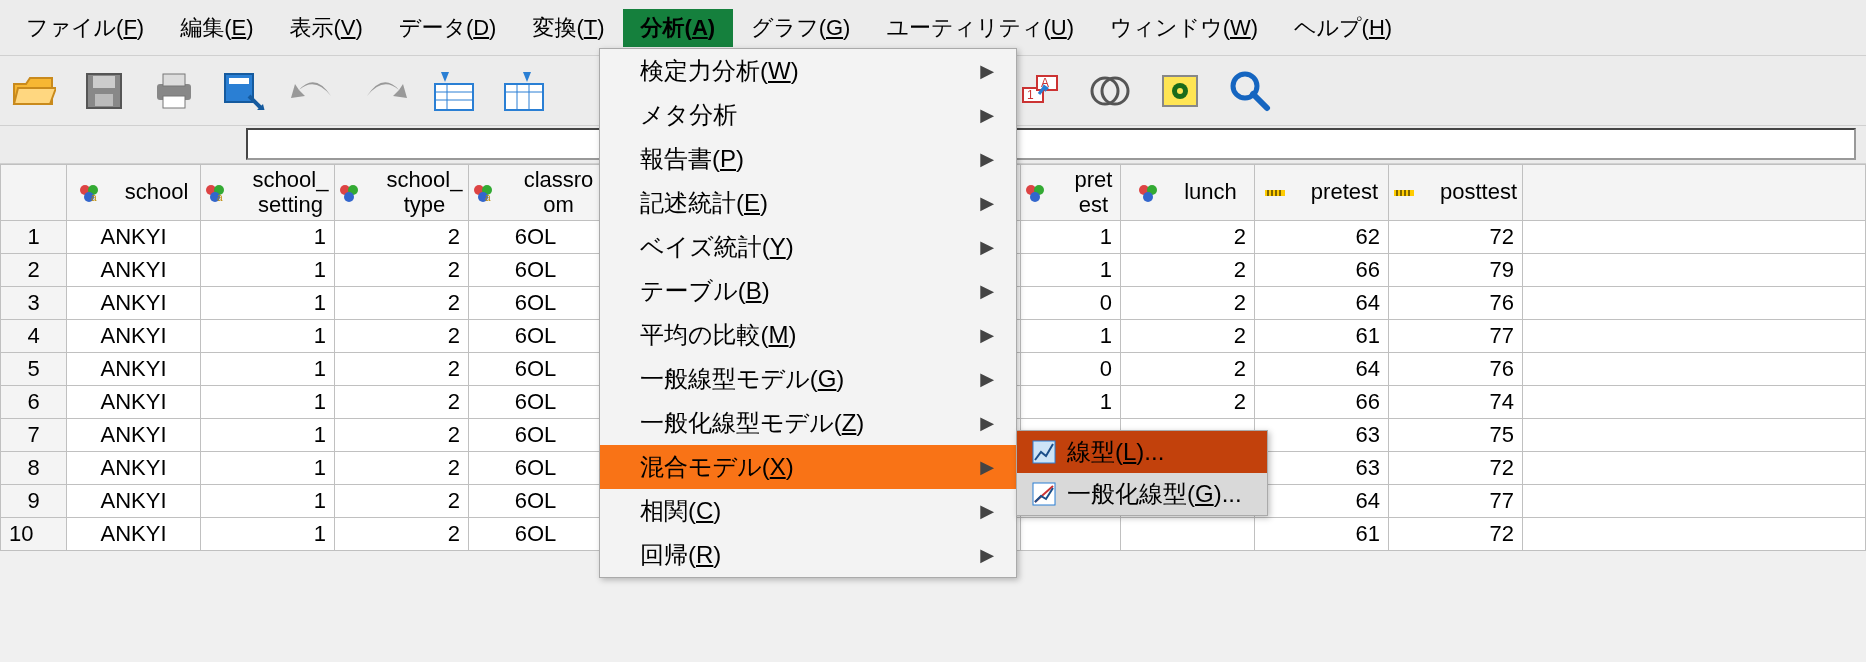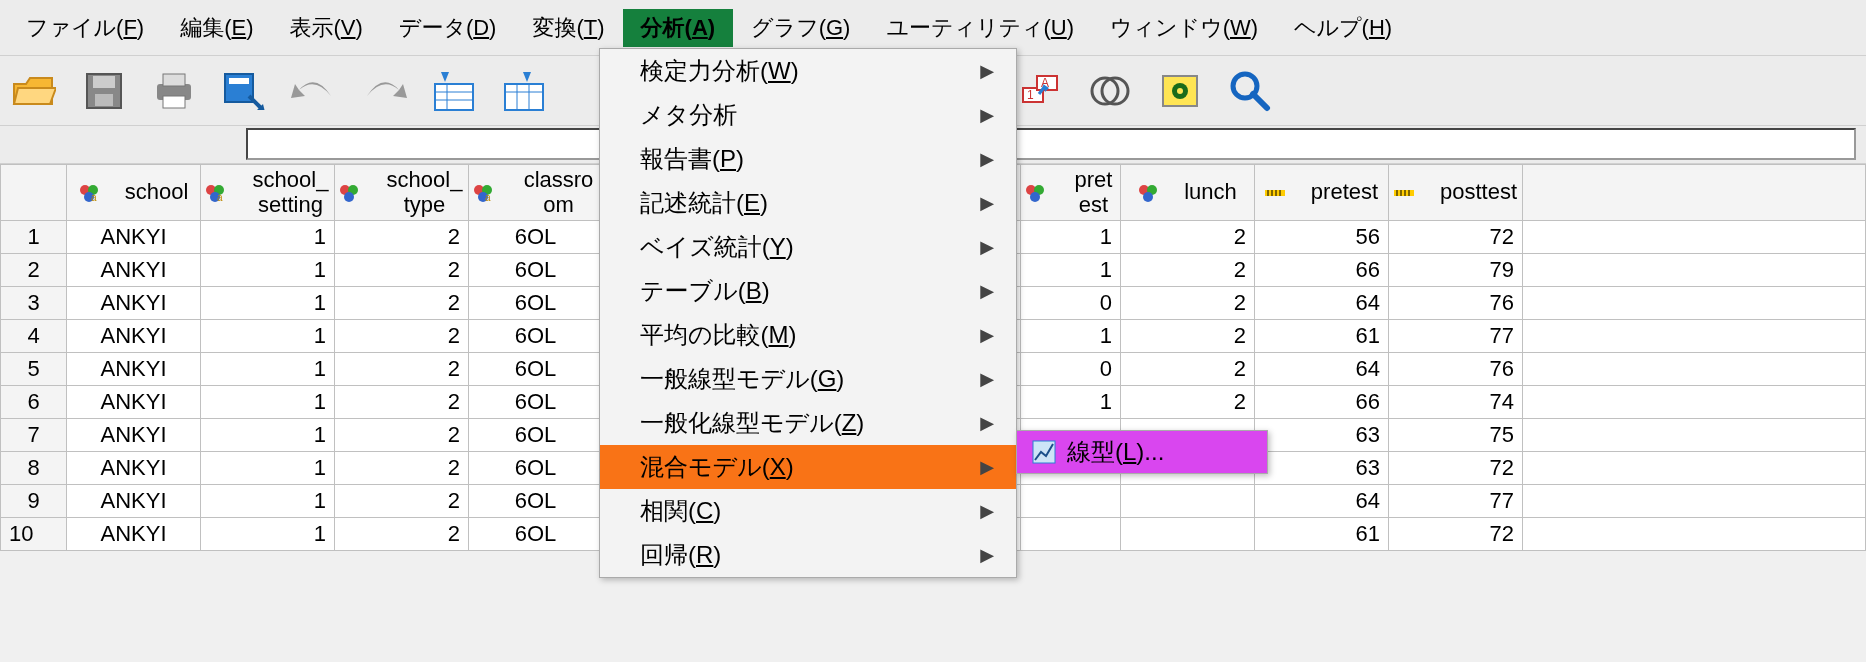--- a/index.html
+++ b/index.html
@@ -38,21 +38,21 @@
   .th-label { line-height: 1.1; word-break: break-all; margin-left: 22px; }
   .td-left { text-align: center; }
   .td-right { text-align: right; }
 
   
   .dropdown { position: absolute; left: 599px; top: 48px; width: 418px; background: #f3f3f3; border: 1px solid #aaa; box-shadow: 2px 2px 6px rgba(0,0,0,0.25); z-index: 10; }
   .dropdown-item { display: flex; align-items: center; justify-content: space-between; padding: 6px 22px 6px 40px; font-size: 24px; height: 44px; }
   .dropdown-item.hover { background: #f97316; gap: 37px; }
   .arrow { font-size: 18px; color: #444; }
 
-  .submenu { position: absolute; left: 1016px; top: 430px; width: 252px; background: #d946ef; border: 1px solid #aaa; box-shadow: 2px 2px 6px rgba(0,0,0,0.25); z-index: 11; }
+  .submenu { position: absolute; left: 1016px; top: 430px; width: 252px; background: #c2410c; border: 1px solid #aaa; box-shadow: 2px 2px 6px rgba(0,0,0,0.25); z-index: 11; }
   .submenu-item { display: flex; align-items: center; gap: 10px; padding: 6px 14px; font-size: 24px; height: 42px; }
   .submenu-item.hover { background: #d9d9d9; }
   .submenu-icon { width: 26px; height: 26px; display: flex; align-items: center; justify-content: center; }
 
   
   svg { display: block; }
 </style>
 </head>
 <body>
 
@@ -293,21 +293,21 @@
   <tbody id="grid-body">
         <tr>
           <td class="rownum-col" style="text-align: center;">1</td>
           <td class="td-left">ANKYI</td>
           <td class="td-right">1</td>
           <td class="td-right">2</td>
           <td class="td-left">6OL</td>
           <td></td>
           <td class="td-right">1</td>
           <td class="td-right">2</td>
-          <td class="td-right">56</td>
+          <td class="td-right">62</td>
           <td class="td-right">72</td>
           <td></td>
         </tr>
         <tr>
           <td class="rownum-col" style="text-align: center;">2</td>
           <td class="td-left">ANKYI</td>
           <td class="td-right">1</td>
           <td class="td-right">2</td>
           <td class="td-left">6OL</td>
           <td></td>
@@ -479,13 +479,23 @@
 <div class="submenu" id="submenu">
     <div class="submenu-item">
       <span class="submenu-icon">
         <svg width="24" height="24">
           <rect x="1" y="1" width="22" height="22" fill="#cde4f7" stroke="#2a7fd4"></rect>
           <path d="M3 20 L9 12 L14 16 L21 4" fill="none" stroke="#1b4f8a" stroke-width="2"></path>
         </svg>
       </span>
       <span>線型(<span class="underline">L</span>)...</span>
     </div>
+    <div class="submenu-item hover">
+      <span class="submenu-icon">
+        <svg width="24" height="24">
+          <rect x="1" y="1" width="22" height="22" fill="#fff" stroke="#2a7fd4"></rect>
+          <path d="M3 20 L21 4" stroke="#c33" stroke-width="2"></path>
+          <path d="M3 20 L9 14 L14 17 L21 6" fill="none" stroke="#1b4f8a" stroke-width="2"></path>
+        </svg>
+      </span>
+      <span>一般化線型(<span class="underline">G</span>)...</span>
+    </div>
   </div>
 
 </body></html>

